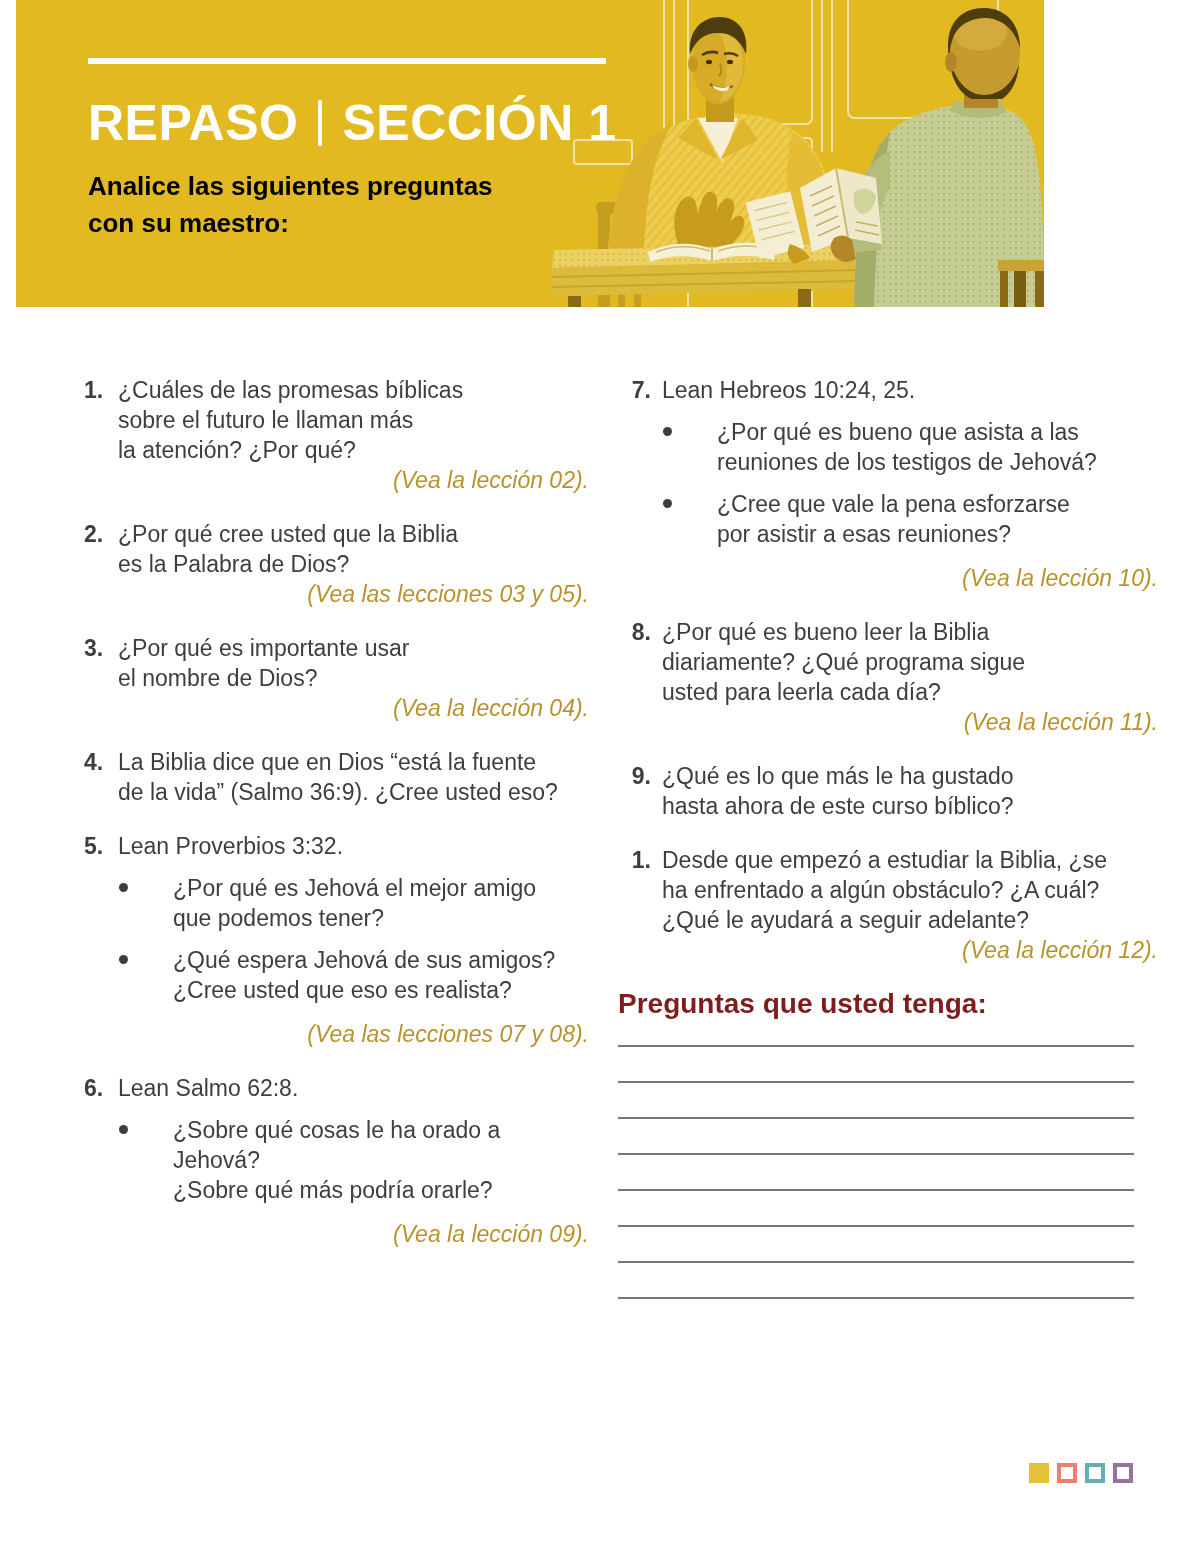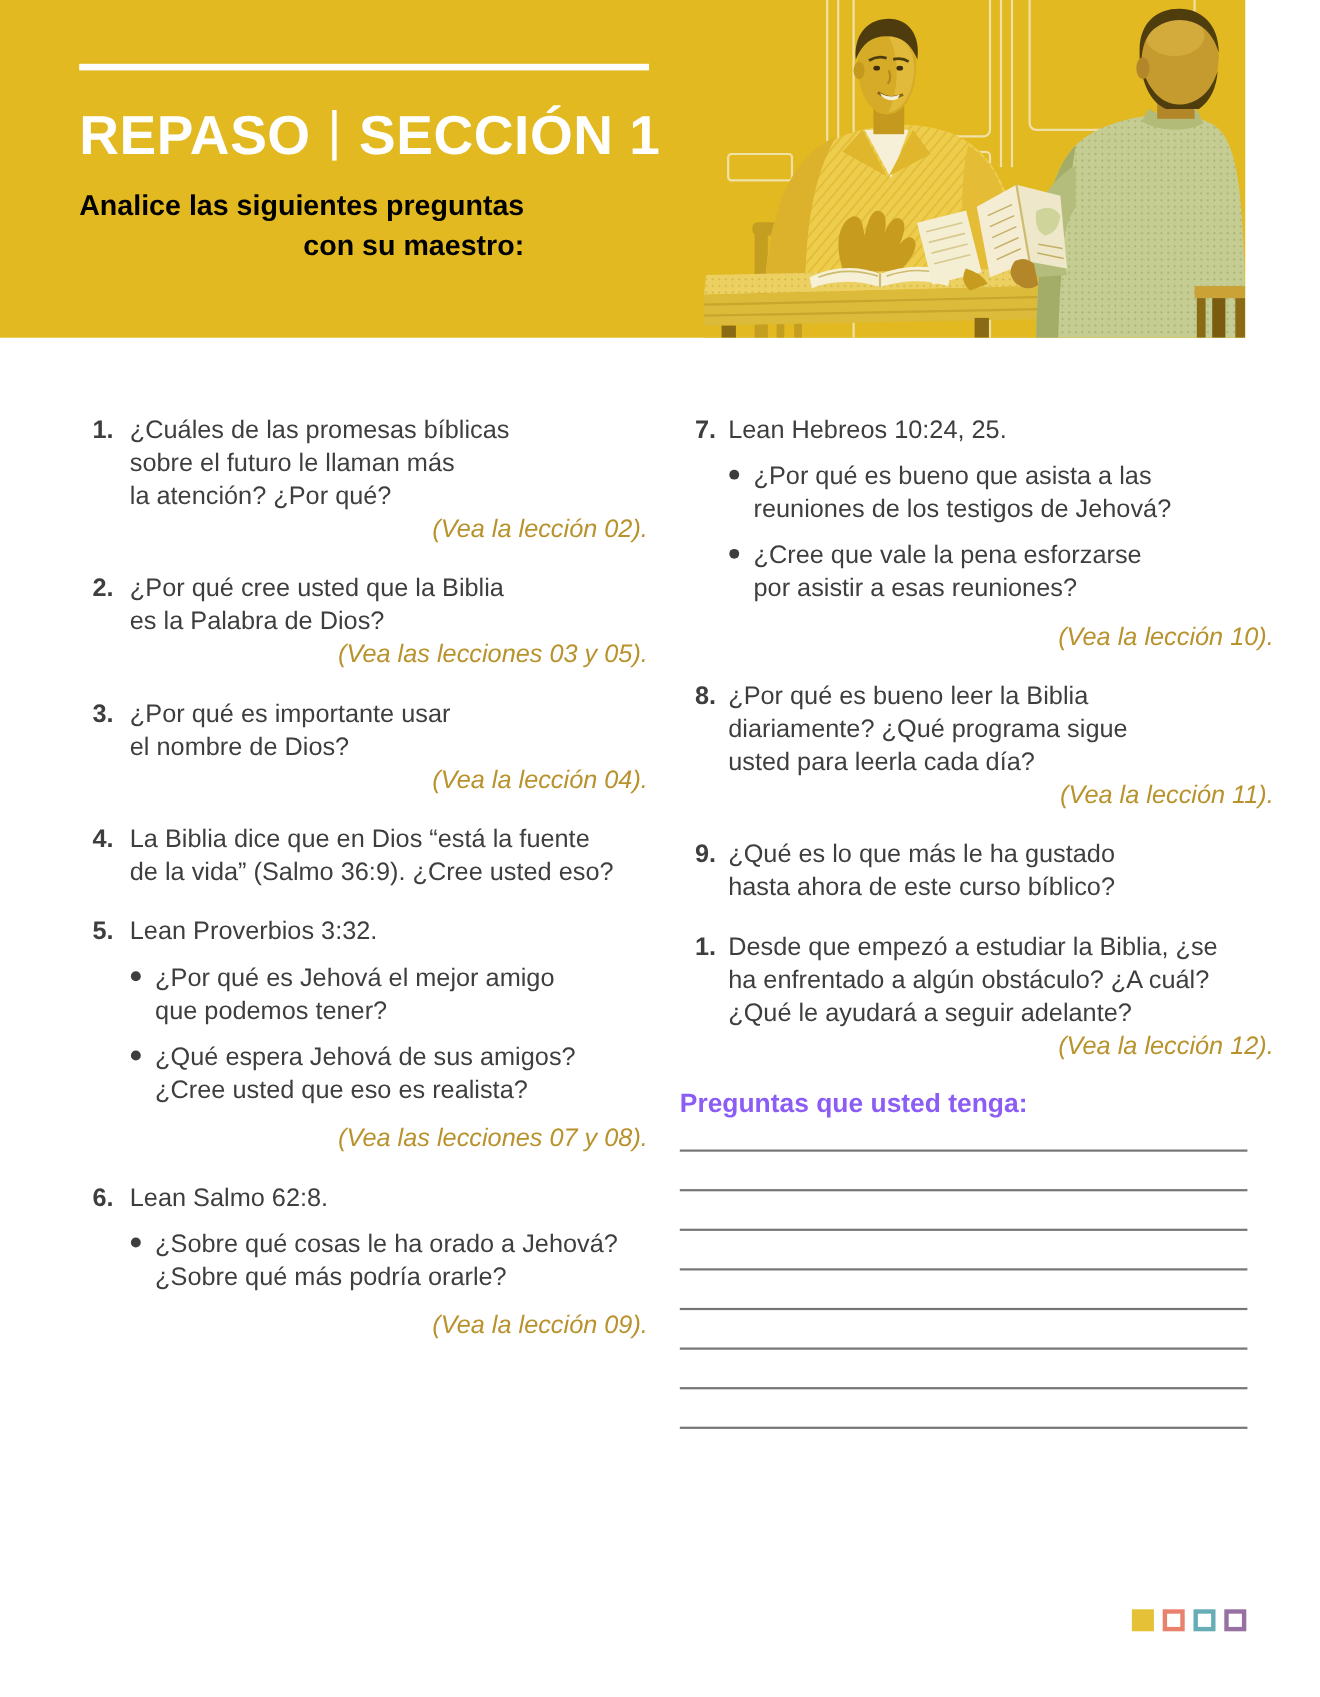--- a/index.html
+++ b/index.html
@@ -1,21 +1,21 @@
 <!DOCTYPE html>
 <html><head>
 <meta charset="utf-8">
 <style>
   html,body{margin:0;padding:0;}
   body{
     width:1200px;height:1543px;position:relative;background:#ffffff;
     font-family:"Liberation Sans",sans-serif;color:#3e3e3e;overflow:hidden;
   }
   
-  .banner{position:absolute;left:0;top:0;width:1132px;height:307px;background:#e2b920;text-align:right;}
+  .banner{position:absolute;left:16px;top:0;width:1028px;height:307px;background:#e2b920;}
   .banner-rule{position:absolute;left:72px;top:58px;width:518px;height:6px;background:#ffffff;}
   .banner-title{
     position:absolute;left:72px;top:94px;display:flex;align-items:center;gap:20px;
     color:#ffffff;font-weight:700;font-size:50px;letter-spacing:.5px;white-space:nowrap;
   }
   .title-bar{width:4px;height:46px;background:#ffffff;}
   .banner-subtitle{
     position:absolute;left:72px;top:168px;color:#000000;font-weight:700;
     font-size:26px;line-height:37px;white-space:pre-line;
   }
@@ -23,27 +23,27 @@
   
   .col{position:absolute;top:375px;}
   .col-left{left:84px;width:505px;}
   .col-right{left:618px;width:540px;}
   .q{display:flex;margin-bottom:24px;font-size:23px;line-height:30px;}
   .qnum{font-weight:700;flex:0 0 34px;}
   .col-right .qnum{flex:0 0 44px;text-align:right;padding-right:11px;box-sizing:border-box;}
   .qbody{flex:1;min-width:0;}
   .qtext{white-space:pre-line;}
   .qtext.bold{font-weight:400;}
-  .brow{display:flex;margin-top:12px;}
+  .brow{display:flex;margin-top:12px;gap:32px;}
   .dot{flex:0 0 9px;height:9px;border-radius:50%;background:#3e3e3e;margin:10px 13px 0 1px;}
   .btxt{white-space:pre-line;}
   .qref{font-style:italic;color:#b8922d;text-align:right;}
   .qref.after-bullets{margin-top:14px;}
   
-  .notes-heading{font-weight:700;font-size:24px;line-height:30px;color:#8b5cf6;}
+  .notes-heading{font-weight:700;font-size:28px;line-height:30px;color:#7f1d1d;}
   .note-lines{width:516px;}
   .note-line{height:34px;border-bottom:2px solid #767676;}
   .note-line:first-child{height:26px;}
   
   .progress{position:absolute;left:1029px;top:1463px;display:flex;gap:8px;}
   .square{width:20px;height:20px;box-sizing:border-box;background:#ffffff;}
 </style>
 </head>
 <body>
 

